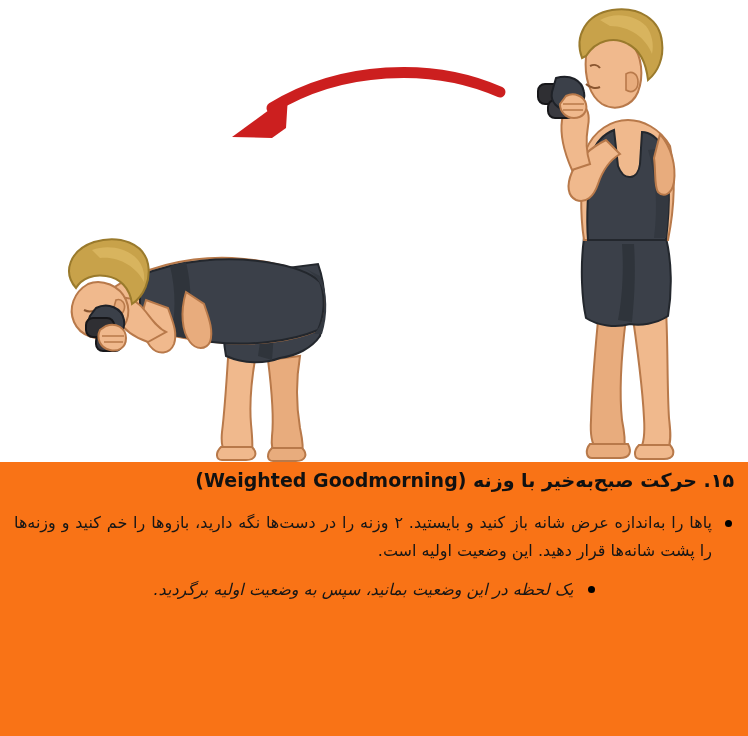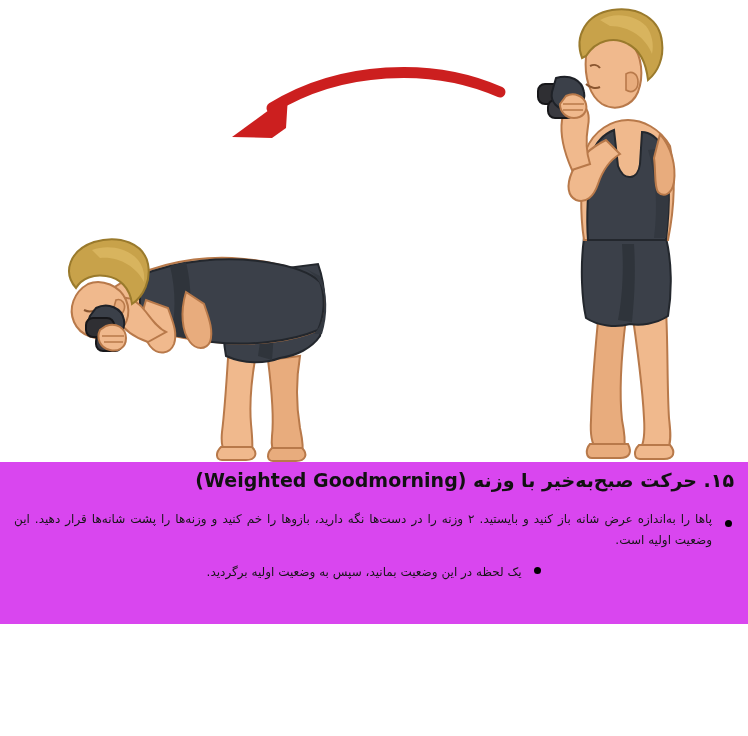--- a/index.html
+++ b/index.html
@@ -12,22 +12,22 @@
     width: 748px;
     height: 736px;
     overflow: hidden;
     font-family: "DejaVu Sans", "Liberation Sans", sans-serif;
     color: #1a1a1a;
   }
 
   .page {
     position: relative;
     width: 748px;
-    height: 624px;
-    background: #d946ef;
+    height: 736px;
+    background: #f97316;
   }
 
   
   .illustration {
     position: relative;
     width: 748px;
     height: 462px;
     background: #ffffff;
     overflow: hidden;
   }
@@ -58,21 +58,21 @@
   }
 
   .bullets {
     margin: 0;
     padding: 0;
     list-style: none;
   }
 
   .bullets li {
     position: relative;
-    font-size: 12px;
+    font-size: 16px;
     line-height: 1.78;
     color: #161616;
     margin-bottom: 11px;
     padding-right: 22px;
     text-align: justify;
     text-align-last: right;
   }
 
   .bullets li .dot {
     position: absolute;
@@ -81,20 +81,21 @@
     width: 7px;
     height: 7px;
     background: #000000;
     border-radius: 50%;
   }
 
   .bullets li.centered {
     text-align: center;
     text-align-last: center;
     padding-right: 0;
+    font-style: italic;
   }
   .bullets li.centered .dot {
     position: static;
     display: inline-block;
     margin-left: 9px;
     vertical-align: 2px;
   }
 </style>
 </head>
 <body>

